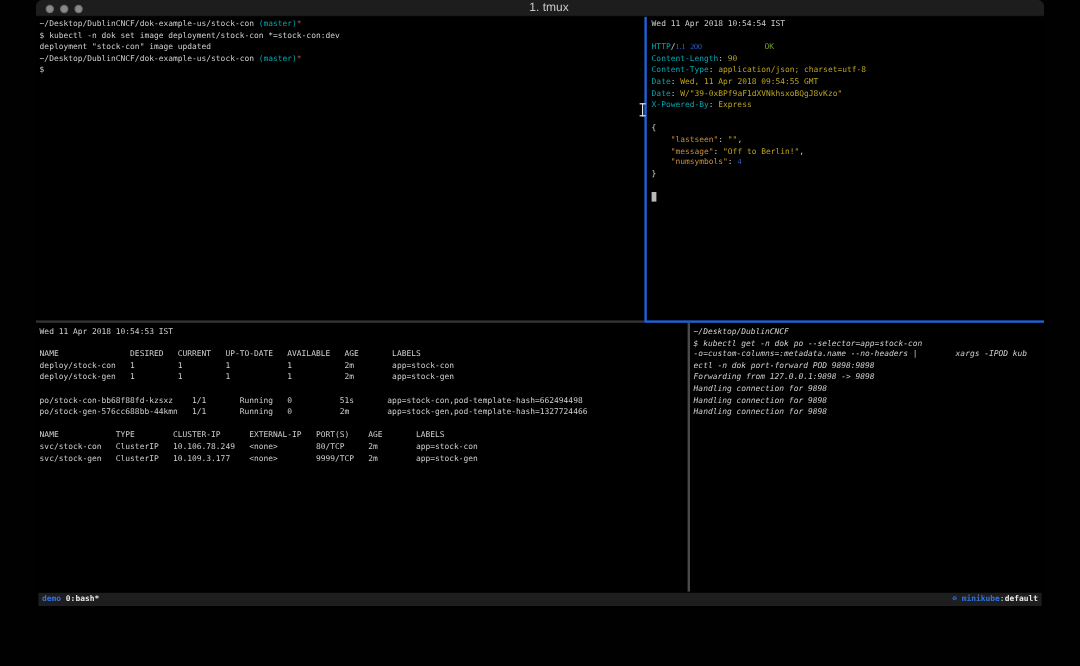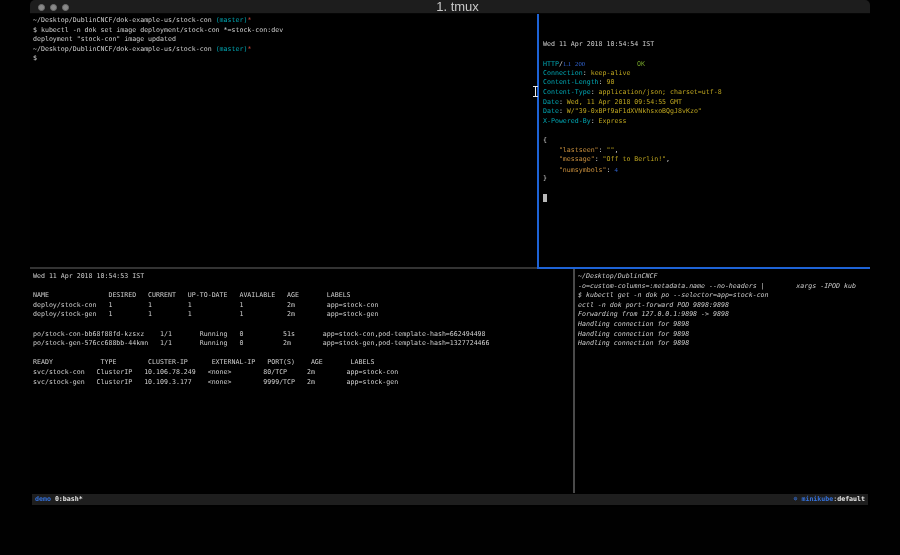--- a/index.html
+++ b/index.html
@@ -7,26 +7,26 @@
   body { font-family:"DejaVu Sans Mono", monospace; }
   .screen { position:relative; width:900px; height:555px; background:#010101; overflow:hidden; }
 
   .window { position:absolute; left:30px; top:0; width:840px; height:507px; background:#000; border-radius:0 0 4px 4px; }
 
   .titlebar { position:absolute; left:0; top:0; width:840px; height:14px; background:#1d1d1d;
               border-bottom:1px solid #050505; border-radius:5px 5px 0 0; }
   .lights { position:absolute; left:8px; top:4px; display:flex; gap:5px; }
   .light { width:7px; height:7px; border-radius:50%; background:#8a8a8a; border:0.5px solid #6e6e6e; }
   .title { position:absolute; left:0; right:0; top:1px; text-align:center;
-           font-family:"Liberation Sans", sans-serif; font-size:13px; line-height:12px; color:#c8c8c8;margin-left:15px; }
+           font-family:"Liberation Sans", sans-serif; font-size:10px; line-height:12px; color:#c8c8c8;margin-left:15px; }
 
   .panes { position:absolute; left:0; top:14px; width:840px; height:480px; }
   .pane { position:absolute; overflow:hidden; padding:2px 0 0 3px; background:#000; }
   #pane-top-left     { left:0;   top:0;   width:507px; height:253px; }
-  #pane-top-right    { left:510px; top:0; width:330px; height:276px;margin-top:24px; }
+  #pane-top-right    { left:510px; top:0; width:330px; height:276px; }
   #pane-bottom-left  { left:0;   top:256px; width:542px; height:223px; }
   #pane-bottom-right { left:545px; top:256px; width:295px; height:223px;font-style:italic; }
 
   .vb-top    { position:absolute; left:507px; top:0;     width:2px;  height:254px; background:#1e63d6; }
   .hb-left   { position:absolute; left:0;     top:253px; width:507px; height:2px;  background:#333333; }
   .hb-right  { position:absolute; left:507px; top:253px; width:333px; height:2px;  background:#1e63d6; }
   .vb-bottom { position:absolute; left:543px; top:255px; width:2px;  height:224px; background:#4a4a4a; }
 
   .ln { height:9.6px; white-space:pre; font-size:6.6px; line-height:9.6px; color:#cfcfcf; }
   .c-w      { color:#cfcfcf; }
@@ -72,21 +72,20 @@
           <div class="ln"><span class="c-w">$ kubectl -n dok set image deployment/stock-con *=stock-con:dev</span></div>
           <div class="ln"><span class="c-w">deployment "stock-con" image updated</span></div>
           <div class="ln"><span class="c-w">~/Desktop/DublinCNCF/dok-example-us/stock-con </span><span class="c-cyan">(master)</span><span class="c-red">*</span></div>
           <div class="ln"><span class="c-w">$</span></div>
         </div>
       <div class="vb-top"></div>
       <div class="pane" id="pane-top-right">
           <div class="ln"><span class="c-w">Wed 11 Apr 2018 10:54:54 IST</span></div>
           <div class="ln"> </div>
           <div class="ln"><span class="c-cyan">HTTP</span><span class="c-w">/</span><span class="c-blue">1.1</span><span class="c-w"> </span><span class="c-blue">200</span><span class="c-w"> </span><span class="c-green">OK</span></div>
-          <div class="ln"><span class="c-cyan">Connection</span><span class="c-w">: </span><span class="c-yellow">keep-alive</span></div>
           <div class="ln"><span class="c-cyan">Content-Length</span><span class="c-w">: </span><span class="c-yellow">90</span></div>
           <div class="ln"><span class="c-cyan">Content-Type</span><span class="c-w">: </span><span class="c-yellow">application/json; charset=utf-8</span></div>
           <div class="ln"><span class="c-cyan">Date</span><span class="c-w">: </span><span class="c-yellow">Wed, 11 Apr 2018 09:54:55 GMT</span></div>
           <div class="ln"><span class="c-cyan">Date</span><span class="c-w">: </span><span class="c-yellow">W/"39-0xBPf9aF1dXVNkhsxoBQgJ8vKzo"</span></div>
           <div class="ln"><span class="c-cyan">X-Powered-By</span><span class="c-w">: </span><span class="c-yellow">Express</span></div>
           <div class="ln"> </div>
           <div class="ln"><span class="c-w">{</span></div>
           <div class="ln"><span class="c-w">    </span><span class="c-key">"lastseen"</span><span class="c-w">: </span><span class="c-yellow">""</span><span class="c-w">,</span></div>
           <div class="ln"><span class="c-w">    </span><span class="c-key">"message"</span><span class="c-w">: </span><span class="c-yellow">"Off to Berlin!"</span><span class="c-w">,</span></div>
           <div class="ln"><span class="c-w">    </span><span class="c-key">"numsymbols"</span><span class="c-w">: </span><span class="c-blue">4</span></div>
@@ -101,29 +100,29 @@
       <div class="pane" id="pane-bottom-left">
           <div class="ln"><span class="c-w">Wed 11 Apr 2018 10:54:53 IST</span></div>
           <div class="ln"> </div>
           <div class="ln"><span class="c-w">NAME               DESIRED   CURRENT   UP-TO-DATE   AVAILABLE   AGE       LABELS</span></div>
           <div class="ln"><span class="c-w">deploy/stock-con   1         1         1            1           2m        app=stock-con</span></div>
           <div class="ln"><span class="c-w">deploy/stock-gen   1         1         1            1           2m        app=stock-gen</span></div>
           <div class="ln"> </div>
           <div class="ln"><span class="c-w">po/stock-con-bb68f88fd-kzsxz    1/1       Running   0          51s       app=stock-con,pod-template-hash=662494498</span></div>
           <div class="ln"><span class="c-w">po/stock-gen-576cc688bb-44kmn   1/1       Running   0          2m        app=stock-gen,pod-template-hash=1327724466</span></div>
           <div class="ln"> </div>
-          <div class="ln"><span class="c-w">READY            TYPE        CLUSTER-IP      EXTERNAL-IP   PORT(S)    AGE       LABELS</span></div>
+          <div class="ln"><span class="c-w">NAME            TYPE        CLUSTER-IP      EXTERNAL-IP   PORT(S)    AGE       LABELS</span></div>
           <div class="ln"><span class="c-w">svc/stock-con   ClusterIP   10.106.78.249   &lt;none&gt;        80/TCP     2m        app=stock-con</span></div>
           <div class="ln"><span class="c-w">svc/stock-gen   ClusterIP   10.109.3.177    &lt;none&gt;        9999/TCP   2m        app=stock-gen</span></div>
         </div>
       <div class="vb-bottom"></div>
       <div class="pane" id="pane-bottom-right">
           <div class="ln"><span class="c-w">~/Desktop/DublinCNCF</span></div>
+          <div class="ln"><span class="c-w">$ kubectl get -n dok po --selector=app=stock-con</span></div>
           <div class="ln"><span class="c-w">-o=custom-columns=:metadata.name --no-headers |        xargs -IPOD kub</span></div>
-          <div class="ln"><span class="c-w">$ kubectl get -n dok po --selector=app=stock-con</span></div>
           <div class="ln"><span class="c-w">ectl -n dok port-forward POD 9898:9898</span></div>
           <div class="ln"><span class="c-w">Forwarding from 127.0.0.1:9898 -&gt; 9898</span></div>
           <div class="ln"><span class="c-w">Handling connection for 9898</span></div>
           <div class="ln"><span class="c-w">Handling connection for 9898</span></div>
           <div class="ln"><span class="c-w">Handling connection for 9898</span></div>
         </div>
 
       <div class="ibeam"></div>
     </div>
 

